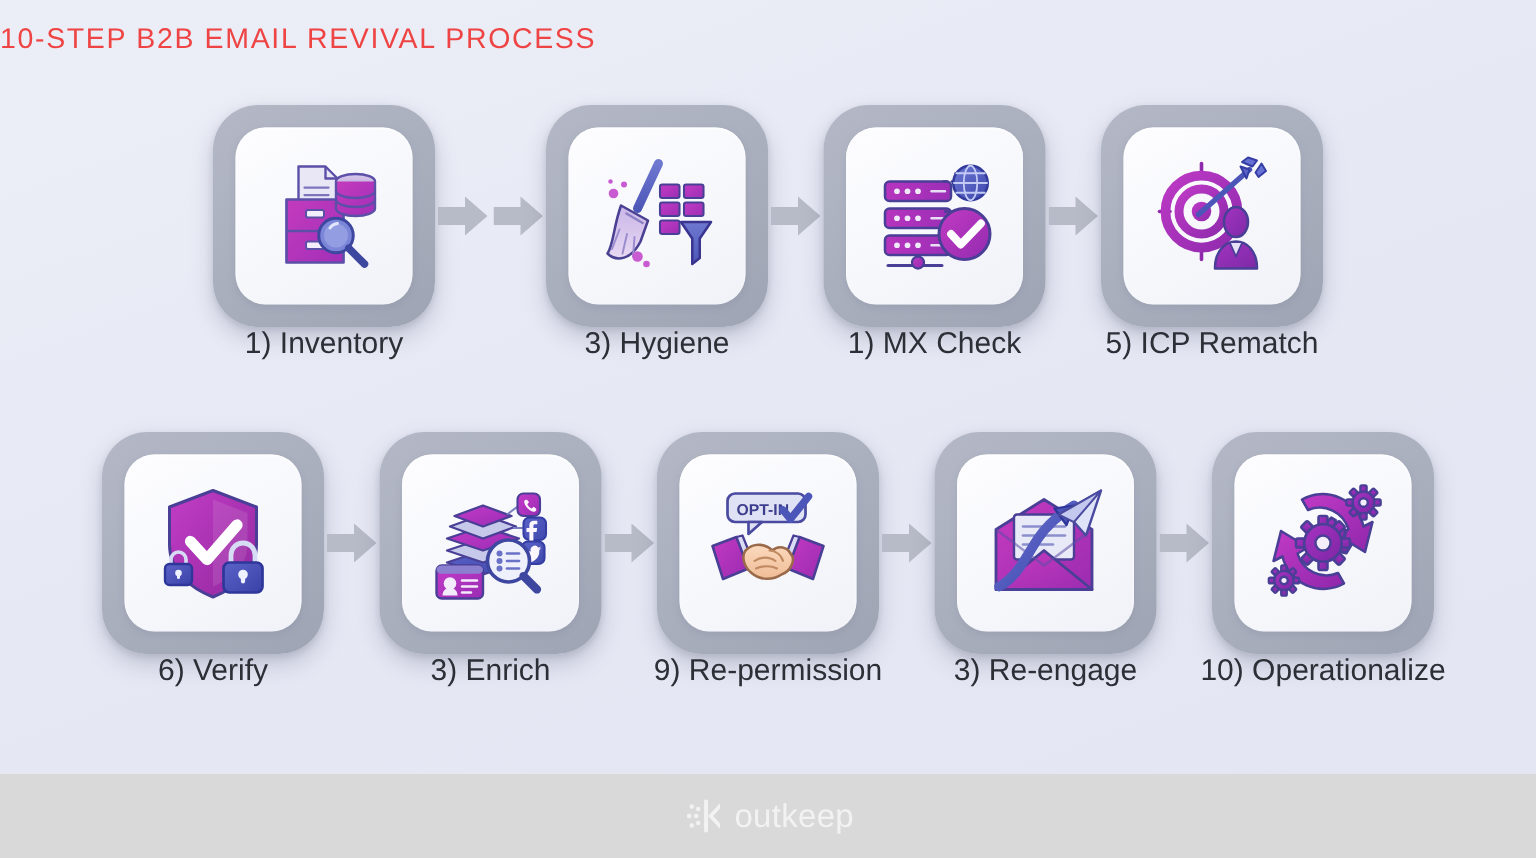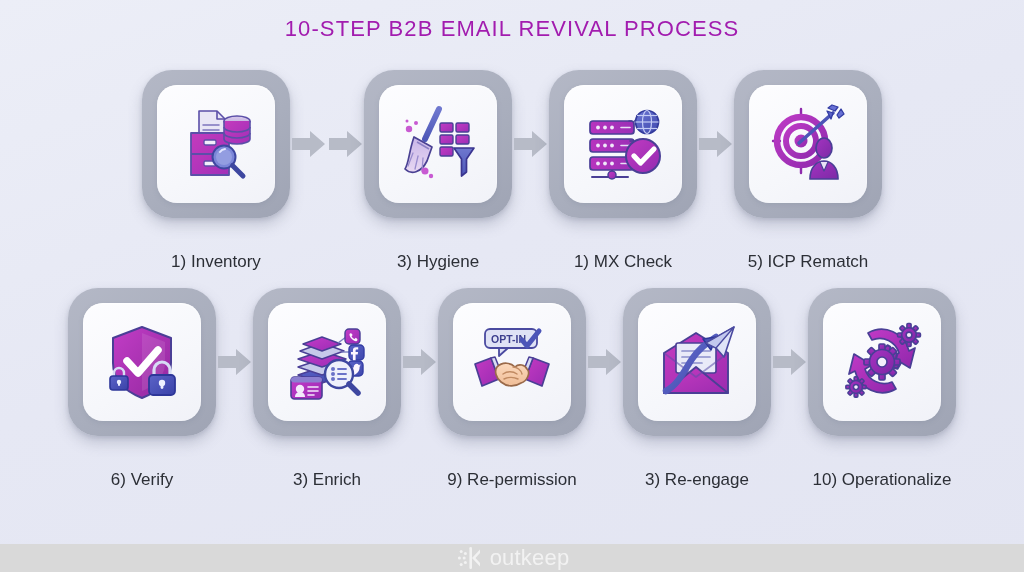--- a/index.html
+++ b/index.html
@@ -15,24 +15,23 @@
     background: linear-gradient(160deg, #eceef7 0%, #e6e8f4 45%, #e3e5f2 100%);
     position: relative;
   }
 
   
   .title {
     position: absolute;
     top: 16px;
     left: 0;
     width: 100%;
-    text-align: center;
-    font-size: 22px;
+    font-size: 19px;
     letter-spacing: 1.1px;
-    color: #a21caf;
+    color: #ef4444;
     font-weight: 400;
     text-transform: uppercase;
     user-select: none;
   }
 
   
   .rows {
     position: absolute;
     top: 70px;
     left: 0;
@@ -77,22 +76,22 @@
     display: flex;
     align-items: center;
     justify-content: center;
     box-shadow: inset 0 1px 2px rgba(255,255,255,0.95),
                 0 2px 5px rgba(120,126,148,0.22);
   }
 
   .card svg { display: block; }
 
   .step-label {
-    margin-top: 34px;
-    font-size: 17px;
+    margin-top: 0;
+    font-size: 20px;
     color: #2c2f36;
     font-weight: 400;
     white-space: nowrap;
     user-select: none;
   }
 
   
   .connector {
     flex: 0 0 auto;
     width: 37px;
@@ -102,21 +101,21 @@
     justify-content: center;
   }
   .connector svg { display: block; }
 
   
   .footer {
     position: absolute;
     left: 0;
     bottom: 0;
     width: 1024px;
-    height: 28px;
+    height: 56px;
     background: #d9d9d9;
     display: flex;
     align-items: center;
     justify-content: center;
     gap: 9px;
   }
   .logo-mark { display: block; }
   .logo-text {
     font-size: 22px;
     color: #f2f2f2;

